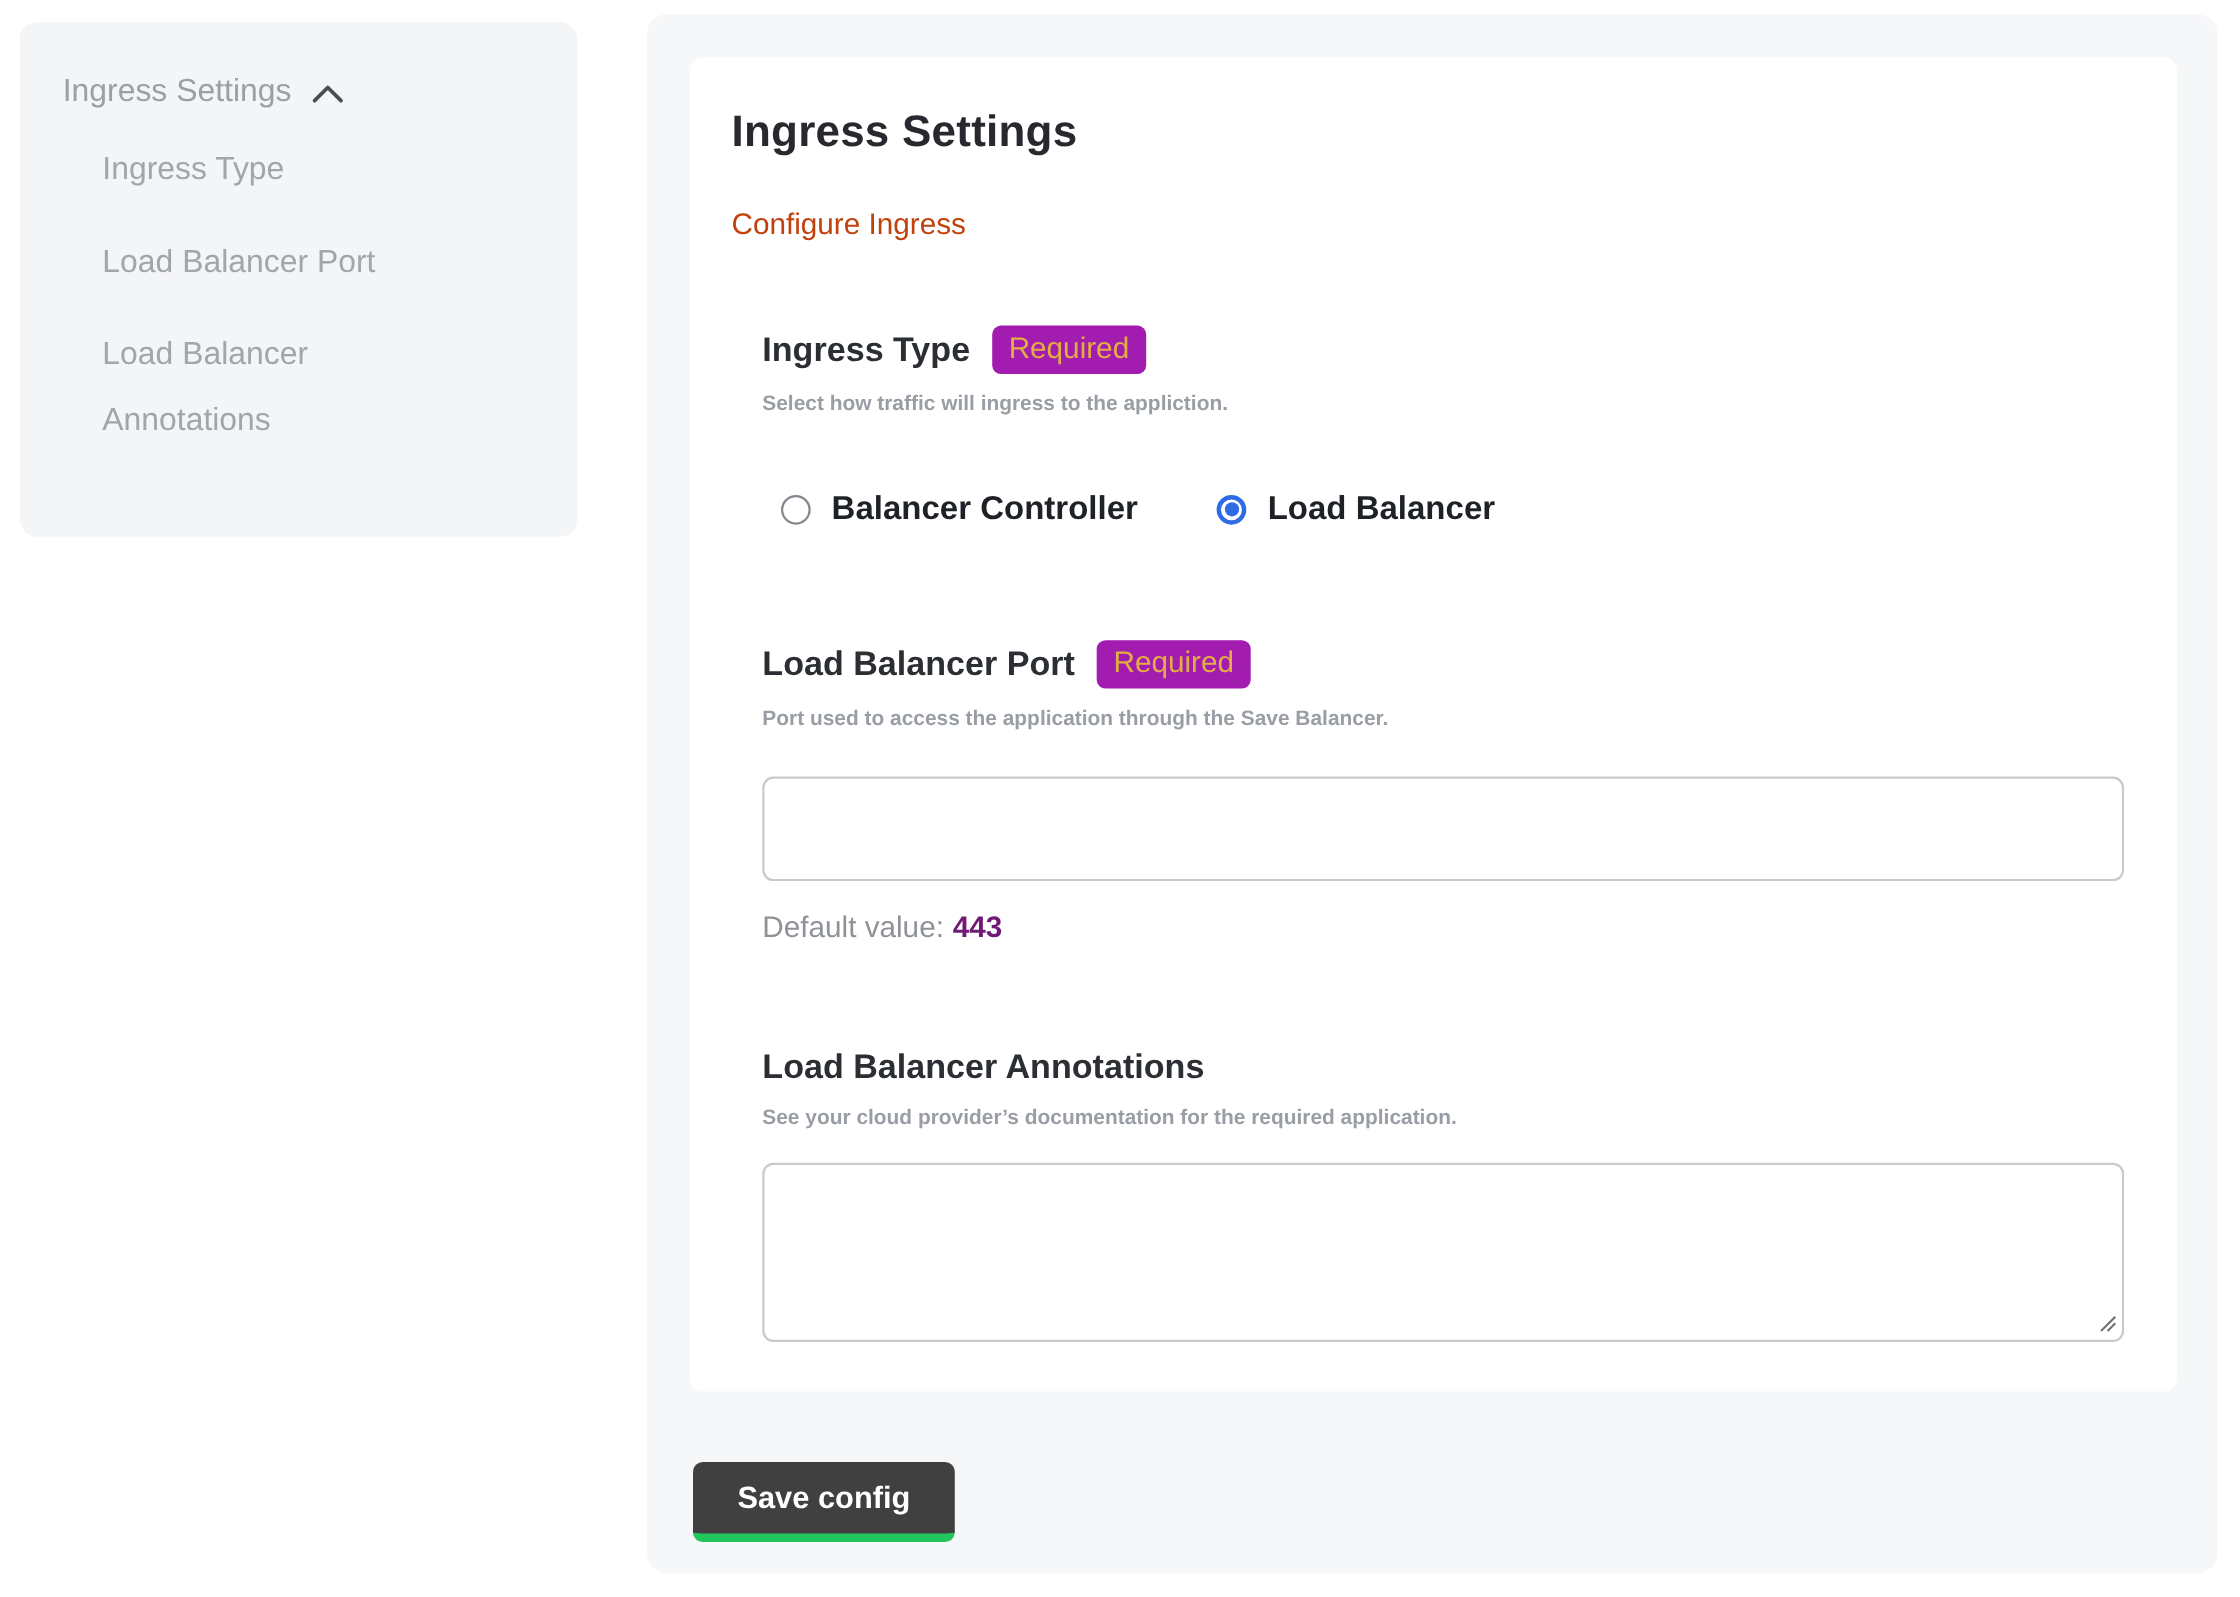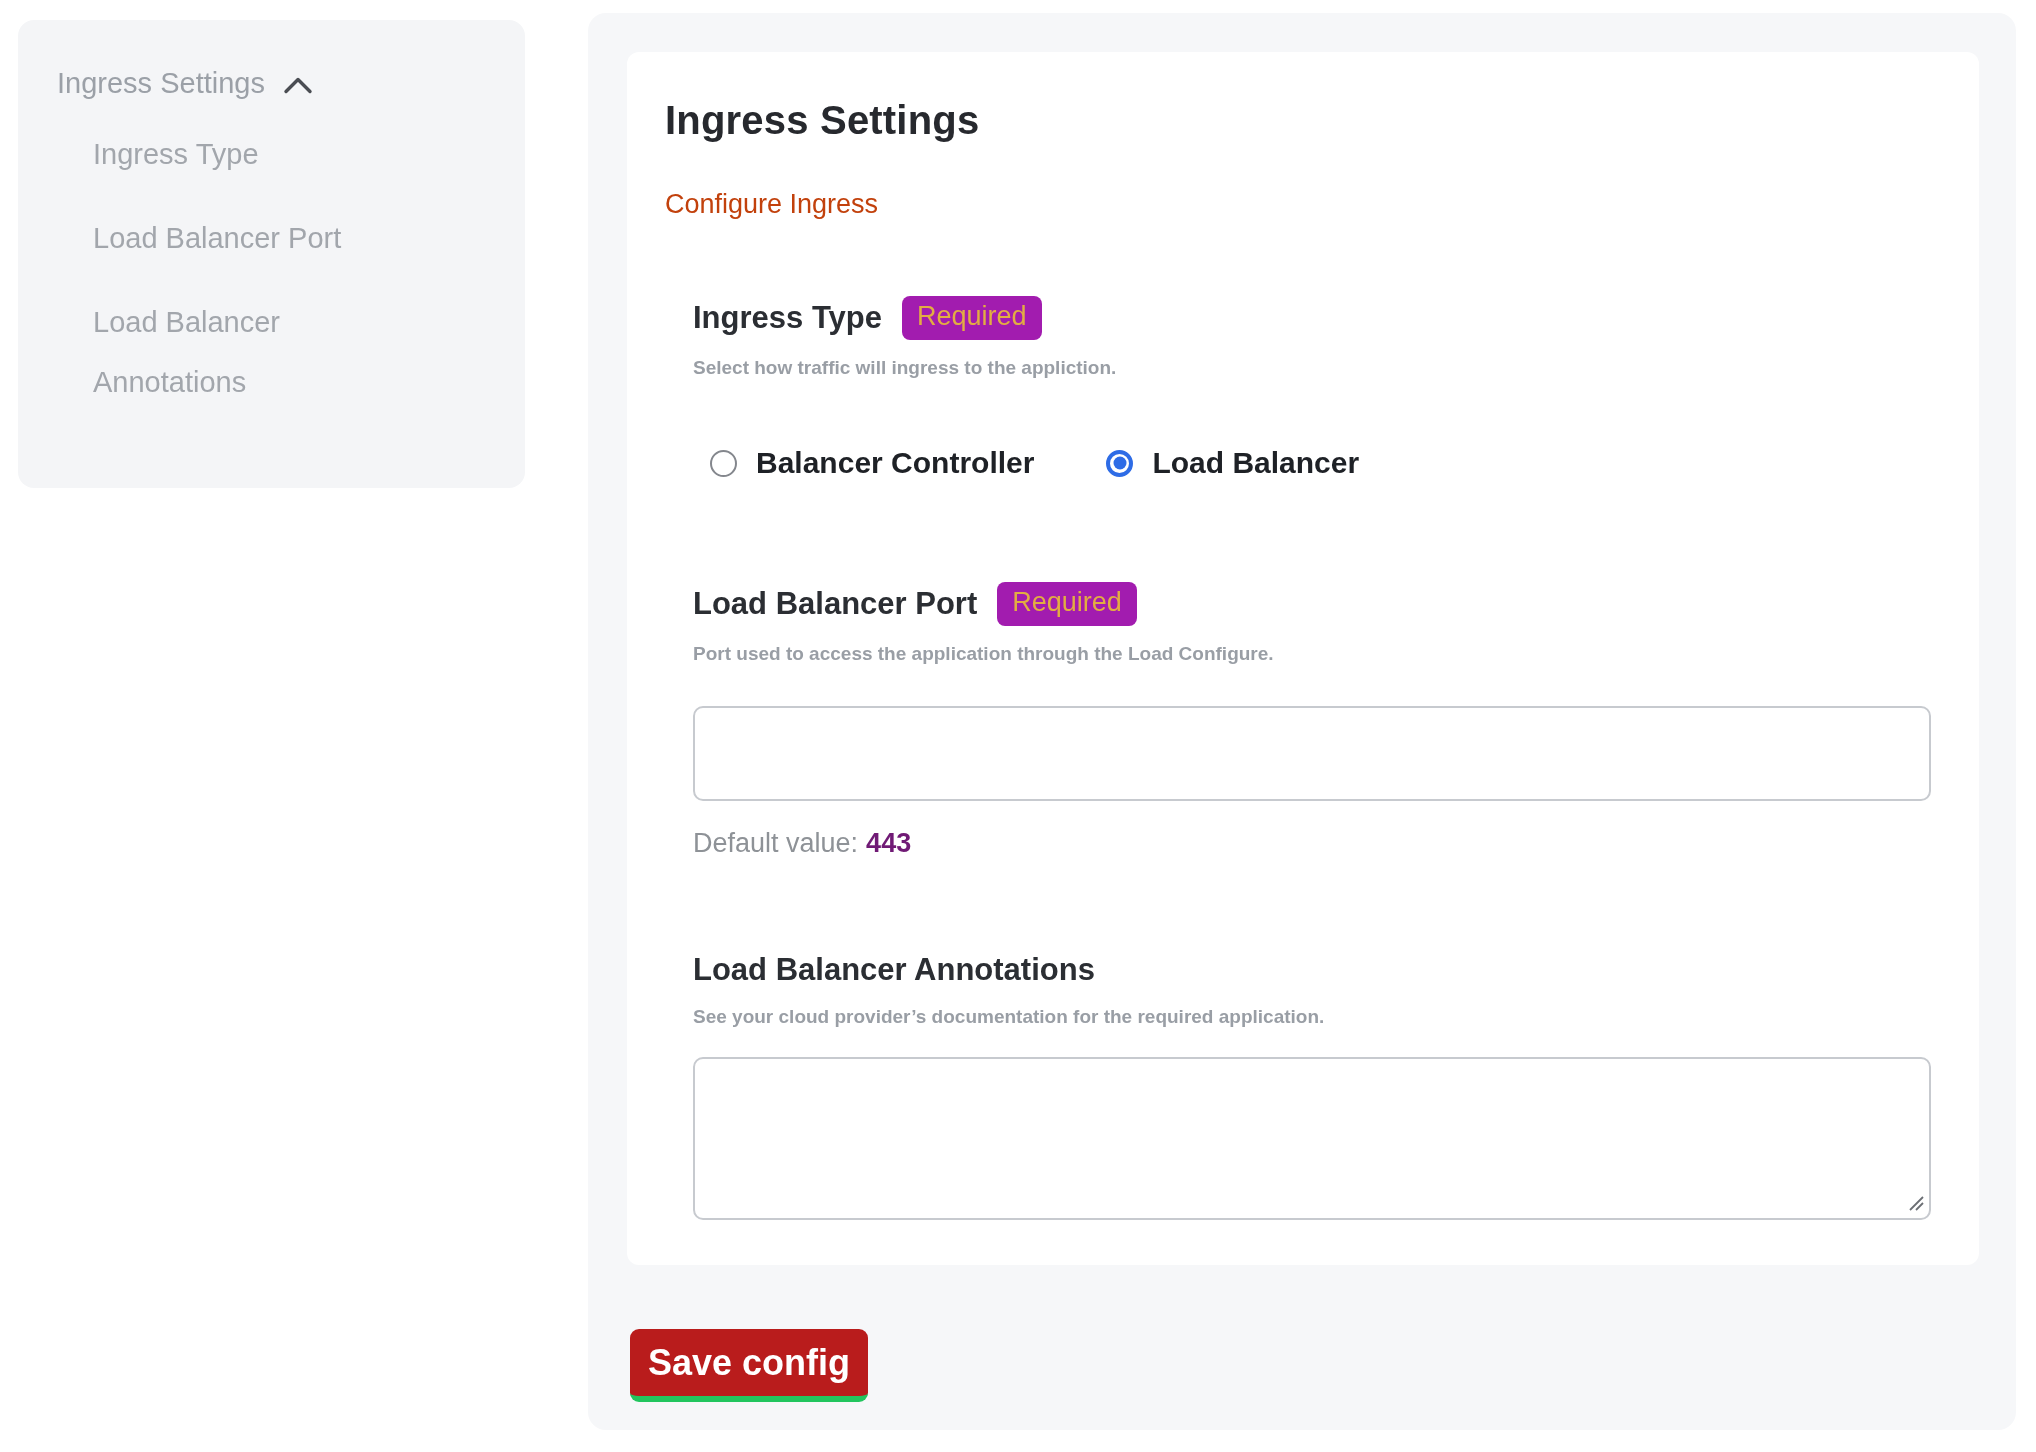--- a/index.html
+++ b/index.html
@@ -81,22 +81,22 @@
     display:block; width:100%; height:163px; resize:none;
     border:2px solid #c7cacf; border-radius:10px; background:#fff;
     font-size:28px; padding:18px 24px; color:#27292e; outline:none;
     font-family:"Liberation Sans","DejaVu Sans",sans-serif;
   }
   .resize-handle { position:absolute; right:5px; bottom:7px; width:22px; height:22px; cursor:nwse-resize; }
 
   .save-button {
     position:absolute; left:42px; top:1316px;
     width:238px; height:73px;
-    background:#b91c1c; border:none; border-bottom:6px solid #22c55e;
-    border-radius:9px; color:#ffffff; font-size:36px; font-weight:700;
+    background:#404040; border:none; border-bottom:8px solid #22c55e;
+    border-radius:9px; color:#ffffff; font-size:28px; font-weight:700;
     font-family:"Liberation Sans","DejaVu Sans",sans-serif;
     display:flex; align-items:center; justify-content:center; cursor:pointer;
   }
 </style>
 </head>
 <body>
 
 <nav class="sidebar">
   <div class="sidebar-header">
     <span class="sidebar-header-label">Ingress Settings</span>
@@ -134,21 +134,21 @@
             <span class="radio-label">Load Balancer</span>
           </div>
         </div>
       </div>
 
       <div class="section-lb-port">
         <div class="section-heading-row">
           <span class="section-label">Load Balancer Port</span>
           <span class="required-badge">Required</span>
         </div>
-        <div class="help-text">Port used to access the application through the Load Configure.</div>
+        <div class="help-text">Port used to access the application through the Save Balancer.</div>
 
         <input type="text" class="text-input" value="" style="">
 
         <div class="default-row">
           <span>Default value:</span><span class="default-value">443</span>
         </div>
       </div>
 
       <div class="section-lb-annotations">
         <div class="section-heading-row">

